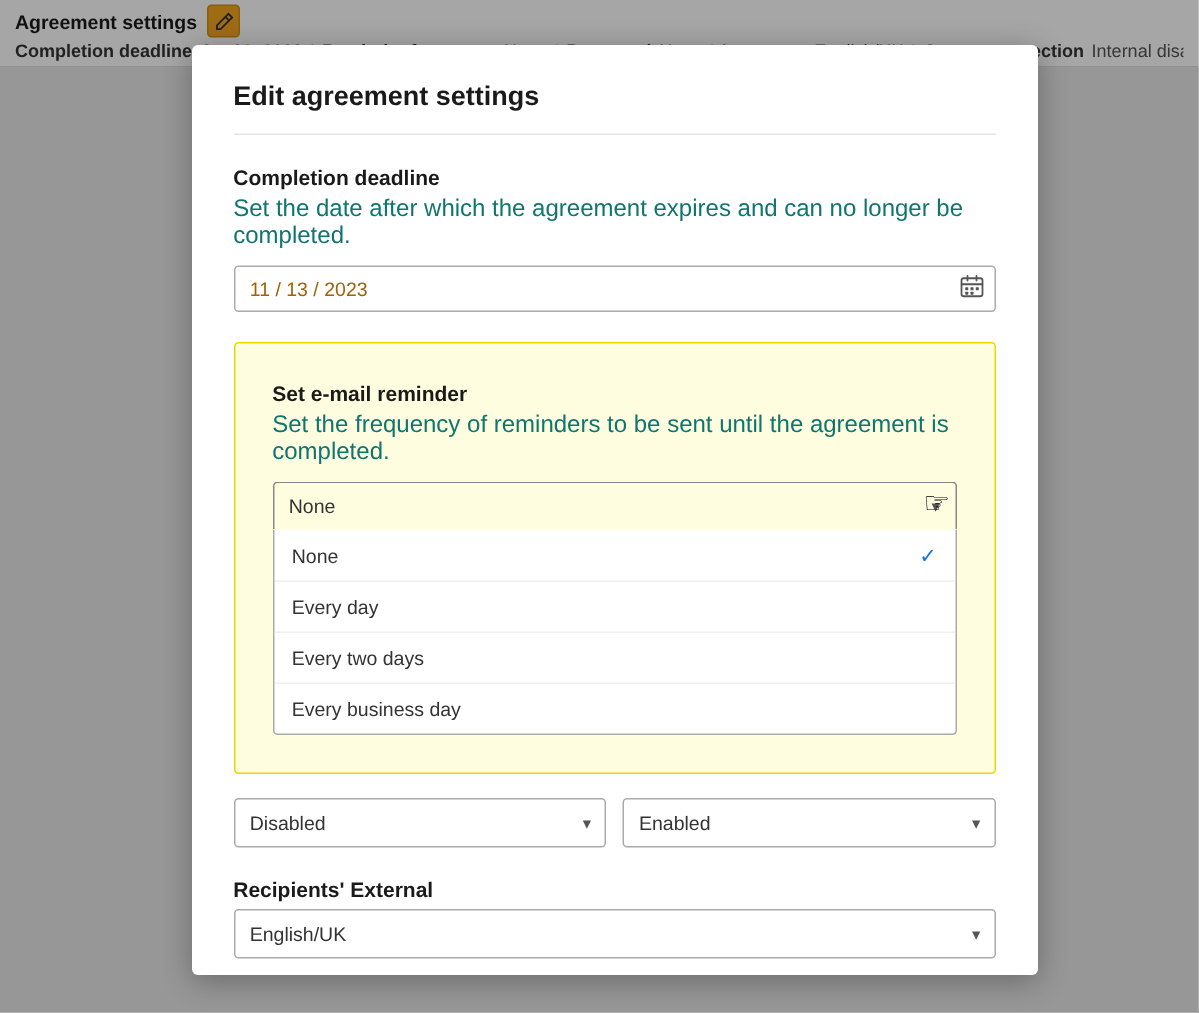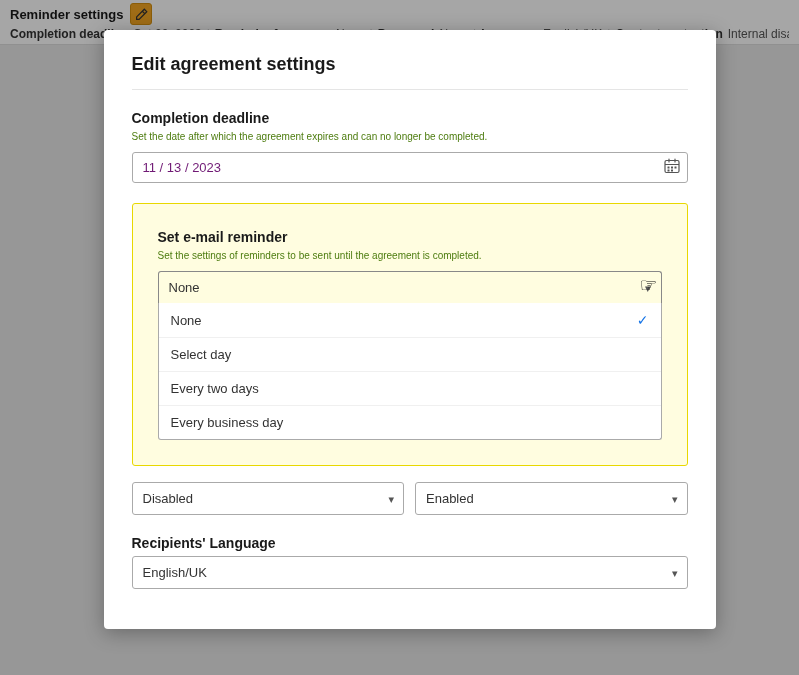--- a/index.html
+++ b/index.html
@@ -23,21 +23,21 @@
       align-items: flex-start;
       justify-content: center;
       padding-top: 30px;
     }
 
     
     .modal {
       background: #fff;
       border-radius: 4px;
       box-shadow: 0 4px 20px rgba(0,0,0,0.3);
-      width: 612px;
+      width: 564px;
       max-height: 620px;
       overflow-y: auto;
       padding: 24px 28px 20px;
       position: relative;
       margin-left: 20px;
     }
     .modal-title {
       font-size: 18px;
       font-weight: 600;
       color: #1a1a1a;
@@ -50,38 +50,38 @@
     .section {
       margin-bottom: 20px;
     }
     .section-title {
       font-size: 14px;
       font-weight: 700;
       color: #1a1a1a;
       margin-bottom: 5px;
     }
     .section-desc {
-      font-size: 10px;
-      color: #4d7c0f;
+      font-size: 16px;
+      color: #0f766e;
       margin-bottom: 10px;
     }
 
     
     .date-input-wrapper {
       position: relative;
       display: flex;
       align-items: center;
     }
     .date-input {
       width: 100%;
       border: 1px solid #aaa;
       border-radius: 3px;
       padding: 7px 36px 7px 10px;
       font-size: 13px;
-      color: #701a75;
+      color: #a16207;
       outline: none;
     }
     .calendar-icon {
       position: absolute;
       right: 8px;
       color: #555;
       cursor: pointer;
     }
 
     
@@ -175,21 +175,21 @@
     
     .recipients-section {
       margin-bottom: 20px;
     }
   </style>
 </head>
 <body>
 
 <div style="background:#fff; border-bottom:1px solid #ddd; padding:3px 10px 3px 10px;">
   <div style="display:flex; align-items:center; gap:5px; margin-bottom:2px;">
-    <span style="font-weight:700; font-size:13px; color:#1a1a1a;">Reminder settings</span>
+    <span style="font-weight:700; font-size:13px; color:#1a1a1a;">Agreement settings</span>
     <div style="background:#f5a623; border:1px solid #d4900e; border-radius:3px; width:22px; height:22px; display:inline-flex; align-items:center; justify-content:center; cursor:pointer; margin-left:2px;">
       <svg width="13" height="13" viewBox="0 0 16 16" fill="none" xmlns="http://www.w3.org/2000/svg">
         <path d="M11.5 1.5l3 3L5 14H2v-3L11.5 1.5z" stroke="#333" stroke-width="1.5" fill="none"></path>
         <path d="M9 4l3 3" stroke="#333" stroke-width="1.5"></path>
       </svg>
     </div>
   </div>
   <div style="display:flex; align-items:center; gap:5px; font-size:12px; flex-wrap:nowrap; overflow:hidden;">
     <span style="font-weight:600; color:#333; white-space:nowrap;">Completion deadline</span>
     <span style="color:#555; white-space:nowrap;">Oct 20, 2023</span>
@@ -229,35 +229,35 @@
             <rect x="10.5" y="8.5" width="2" height="2" rx="0.3" fill="#555"></rect>
             <rect x="3.5" y="11.5" width="2" height="2" rx="0.3" fill="#555"></rect>
             <rect x="7" y="11.5" width="2" height="2" rx="0.3" fill="#555"></rect>
           </svg>
         </span>
       </div>
     </div>
 
     <div class="reminder-section">
       <div class="section-title">Set e-mail reminder</div>
-      <div class="section-desc">Set the settings of reminders to be sent until the agreement is completed.</div>
+      <div class="section-desc">Set the frequency of reminders to be sent until the agreement is completed.</div>
 
       <div style="position:relative;">
         <div class="dropdown-selected-display">
           <span>None</span>
           <span style="position:absolute; right:10px; top:50%; transform:translateY(-50%); font-size:11px; color:#555;">▾</span>
         </div>
 
         <div class="dropdown-list">
           <div class="dropdown-item">
             <span>None</span>
             <span class="check-icon">✓</span>
           </div>
           <div class="dropdown-item">
-            <span>Select day</span>
+            <span>Every day</span>
           </div>
           <div class="dropdown-item">
             <span>Every two days</span>
           </div>
           <div class="dropdown-item">
             <span>Every business day</span>
           </div>
         </div>
 
         <div style="position:absolute; right:4px; top:2px; font-size:20px; pointer-events:none; z-index:5;">☞</div>
@@ -275,21 +275,21 @@
       <div class="dropdown-wrapper">
         <select class="dropdown-select">
           <option>Disabled</option>
           <option selected="">Enabled</option>
         </select>
         <span class="dropdown-arrow">▾</span>
       </div>
     </div>
 
     <div class="recipients-section">
-      <div class="section-title">Recipients' Language</div>
+      <div class="section-title">Recipients' External</div>
       <div class="dropdown-wrapper">
         <select class="dropdown-select">
           <option selected="">English/UK</option>
           <option>English/US</option>
           <option>French</option>
           <option>German</option>
           <option>Spanish</option>
         </select>
         <span class="dropdown-arrow">▾</span>
       </div>

